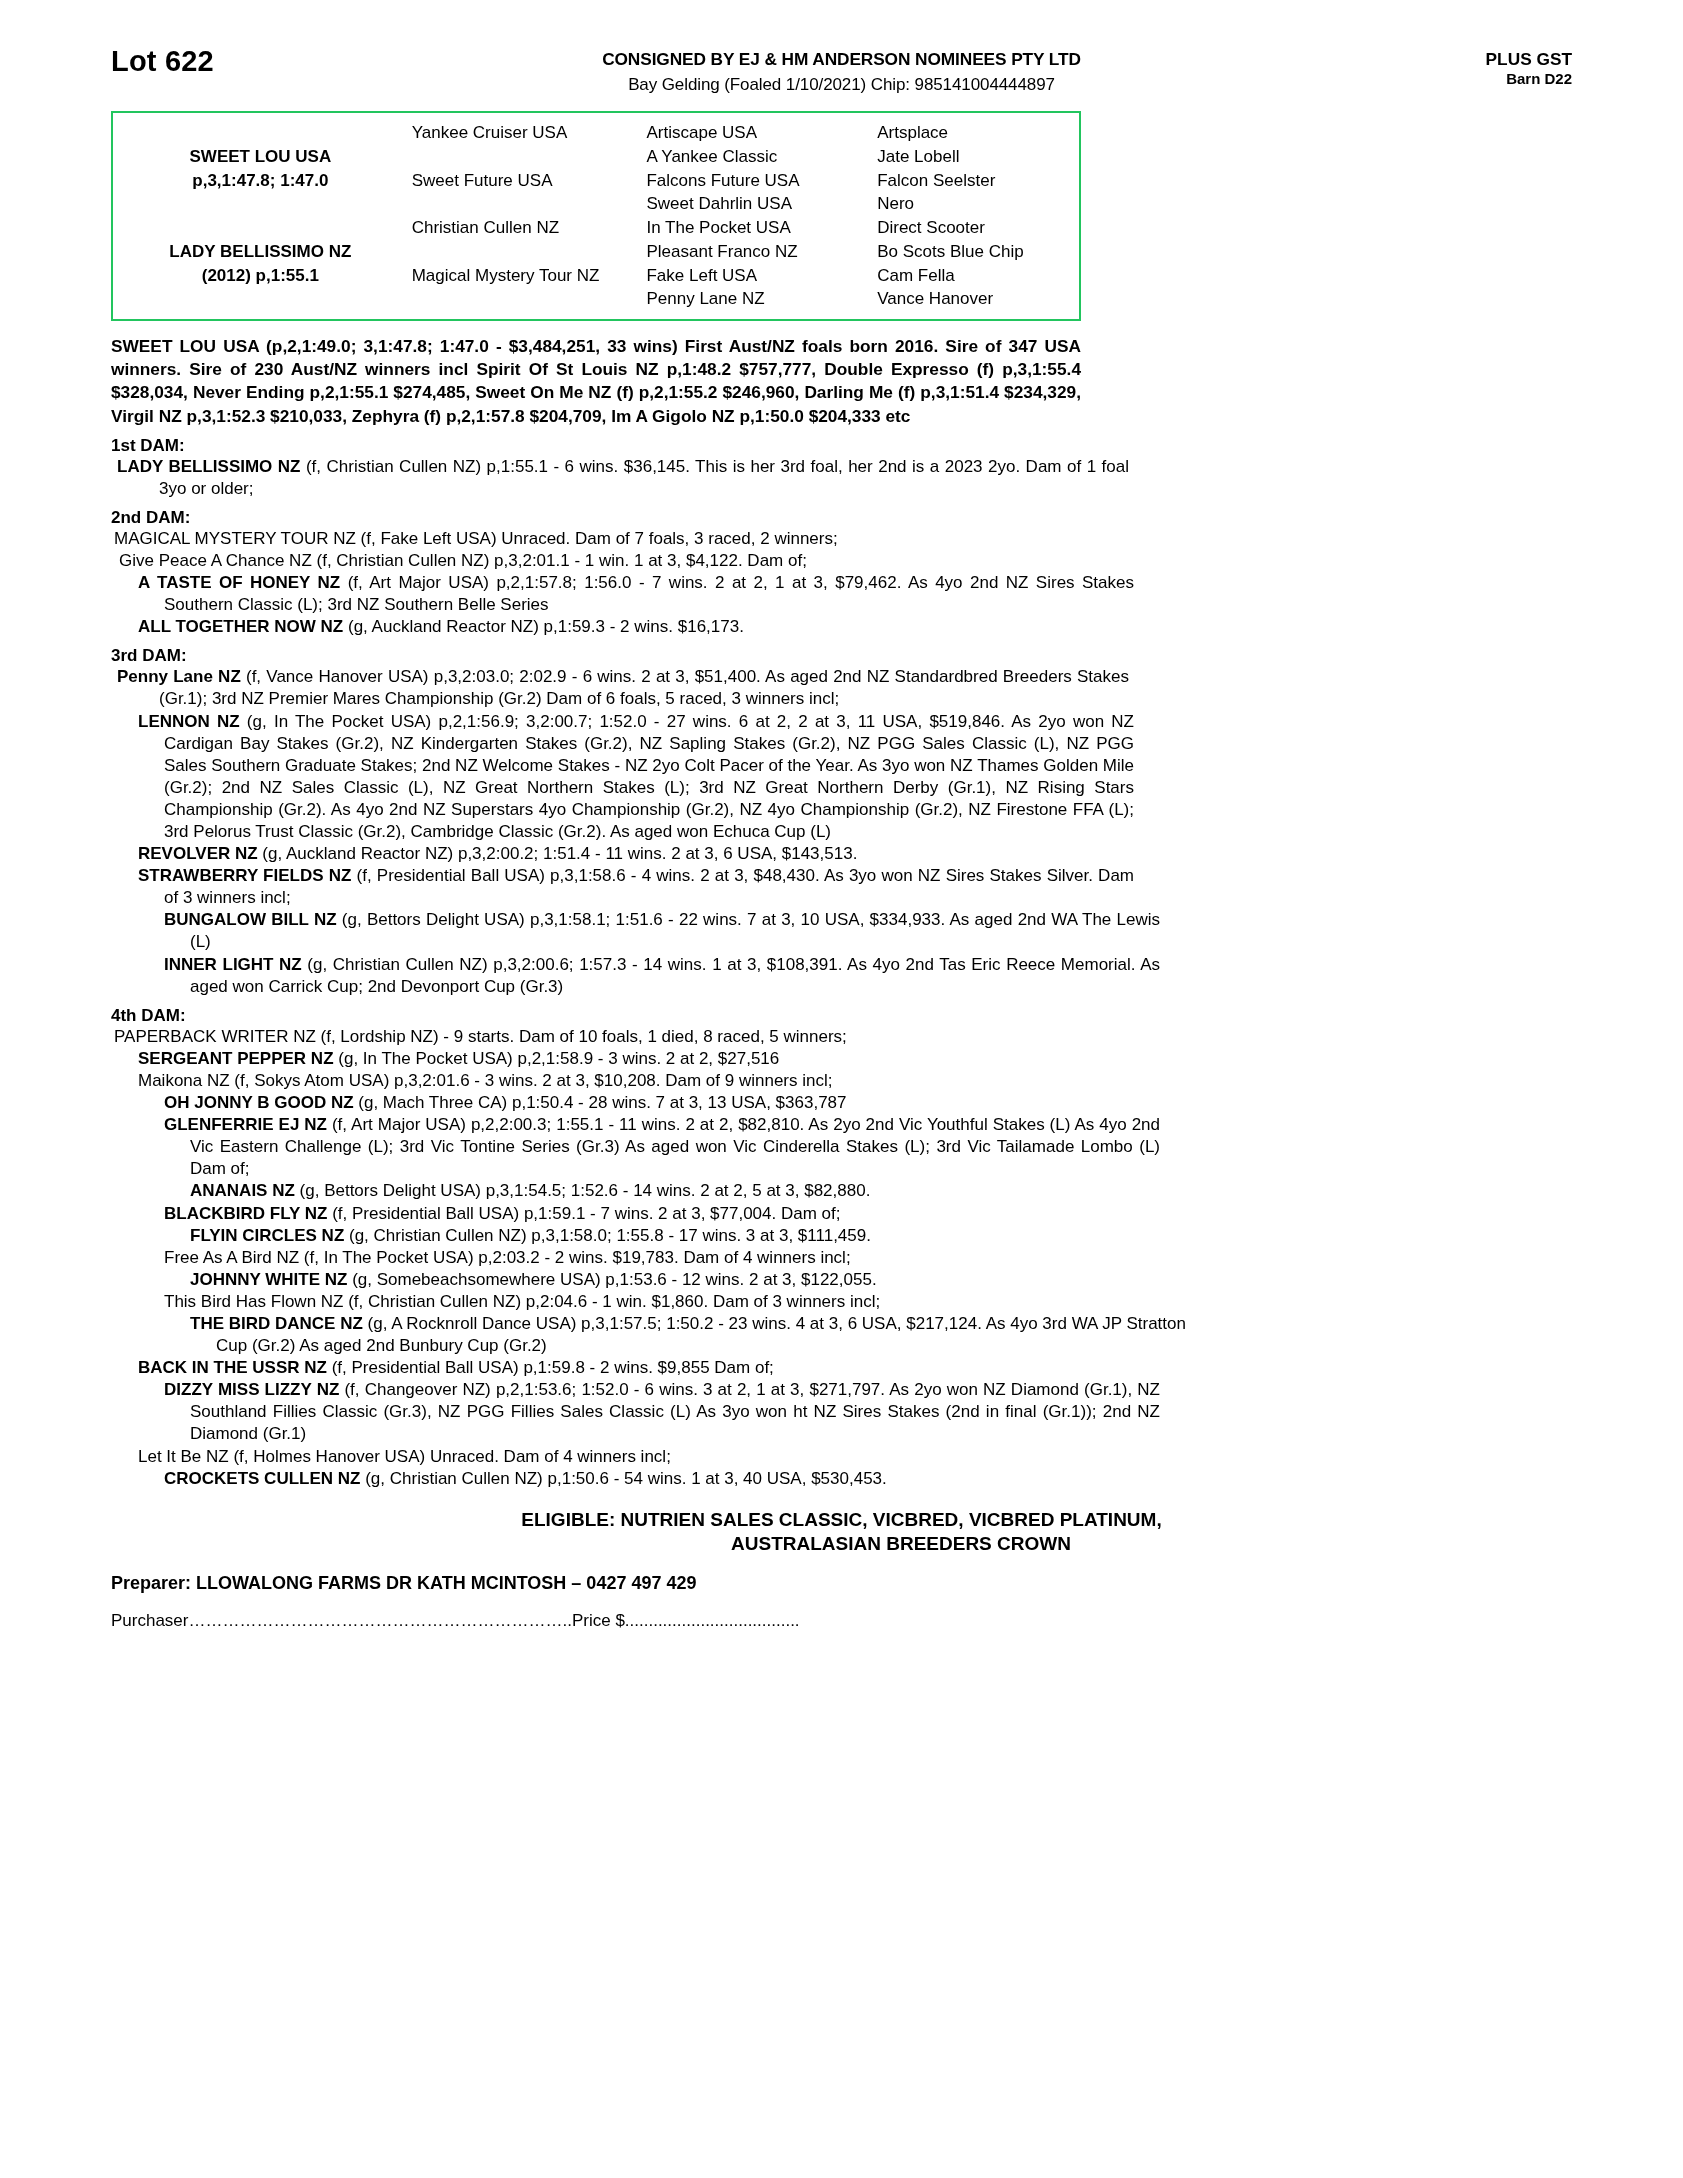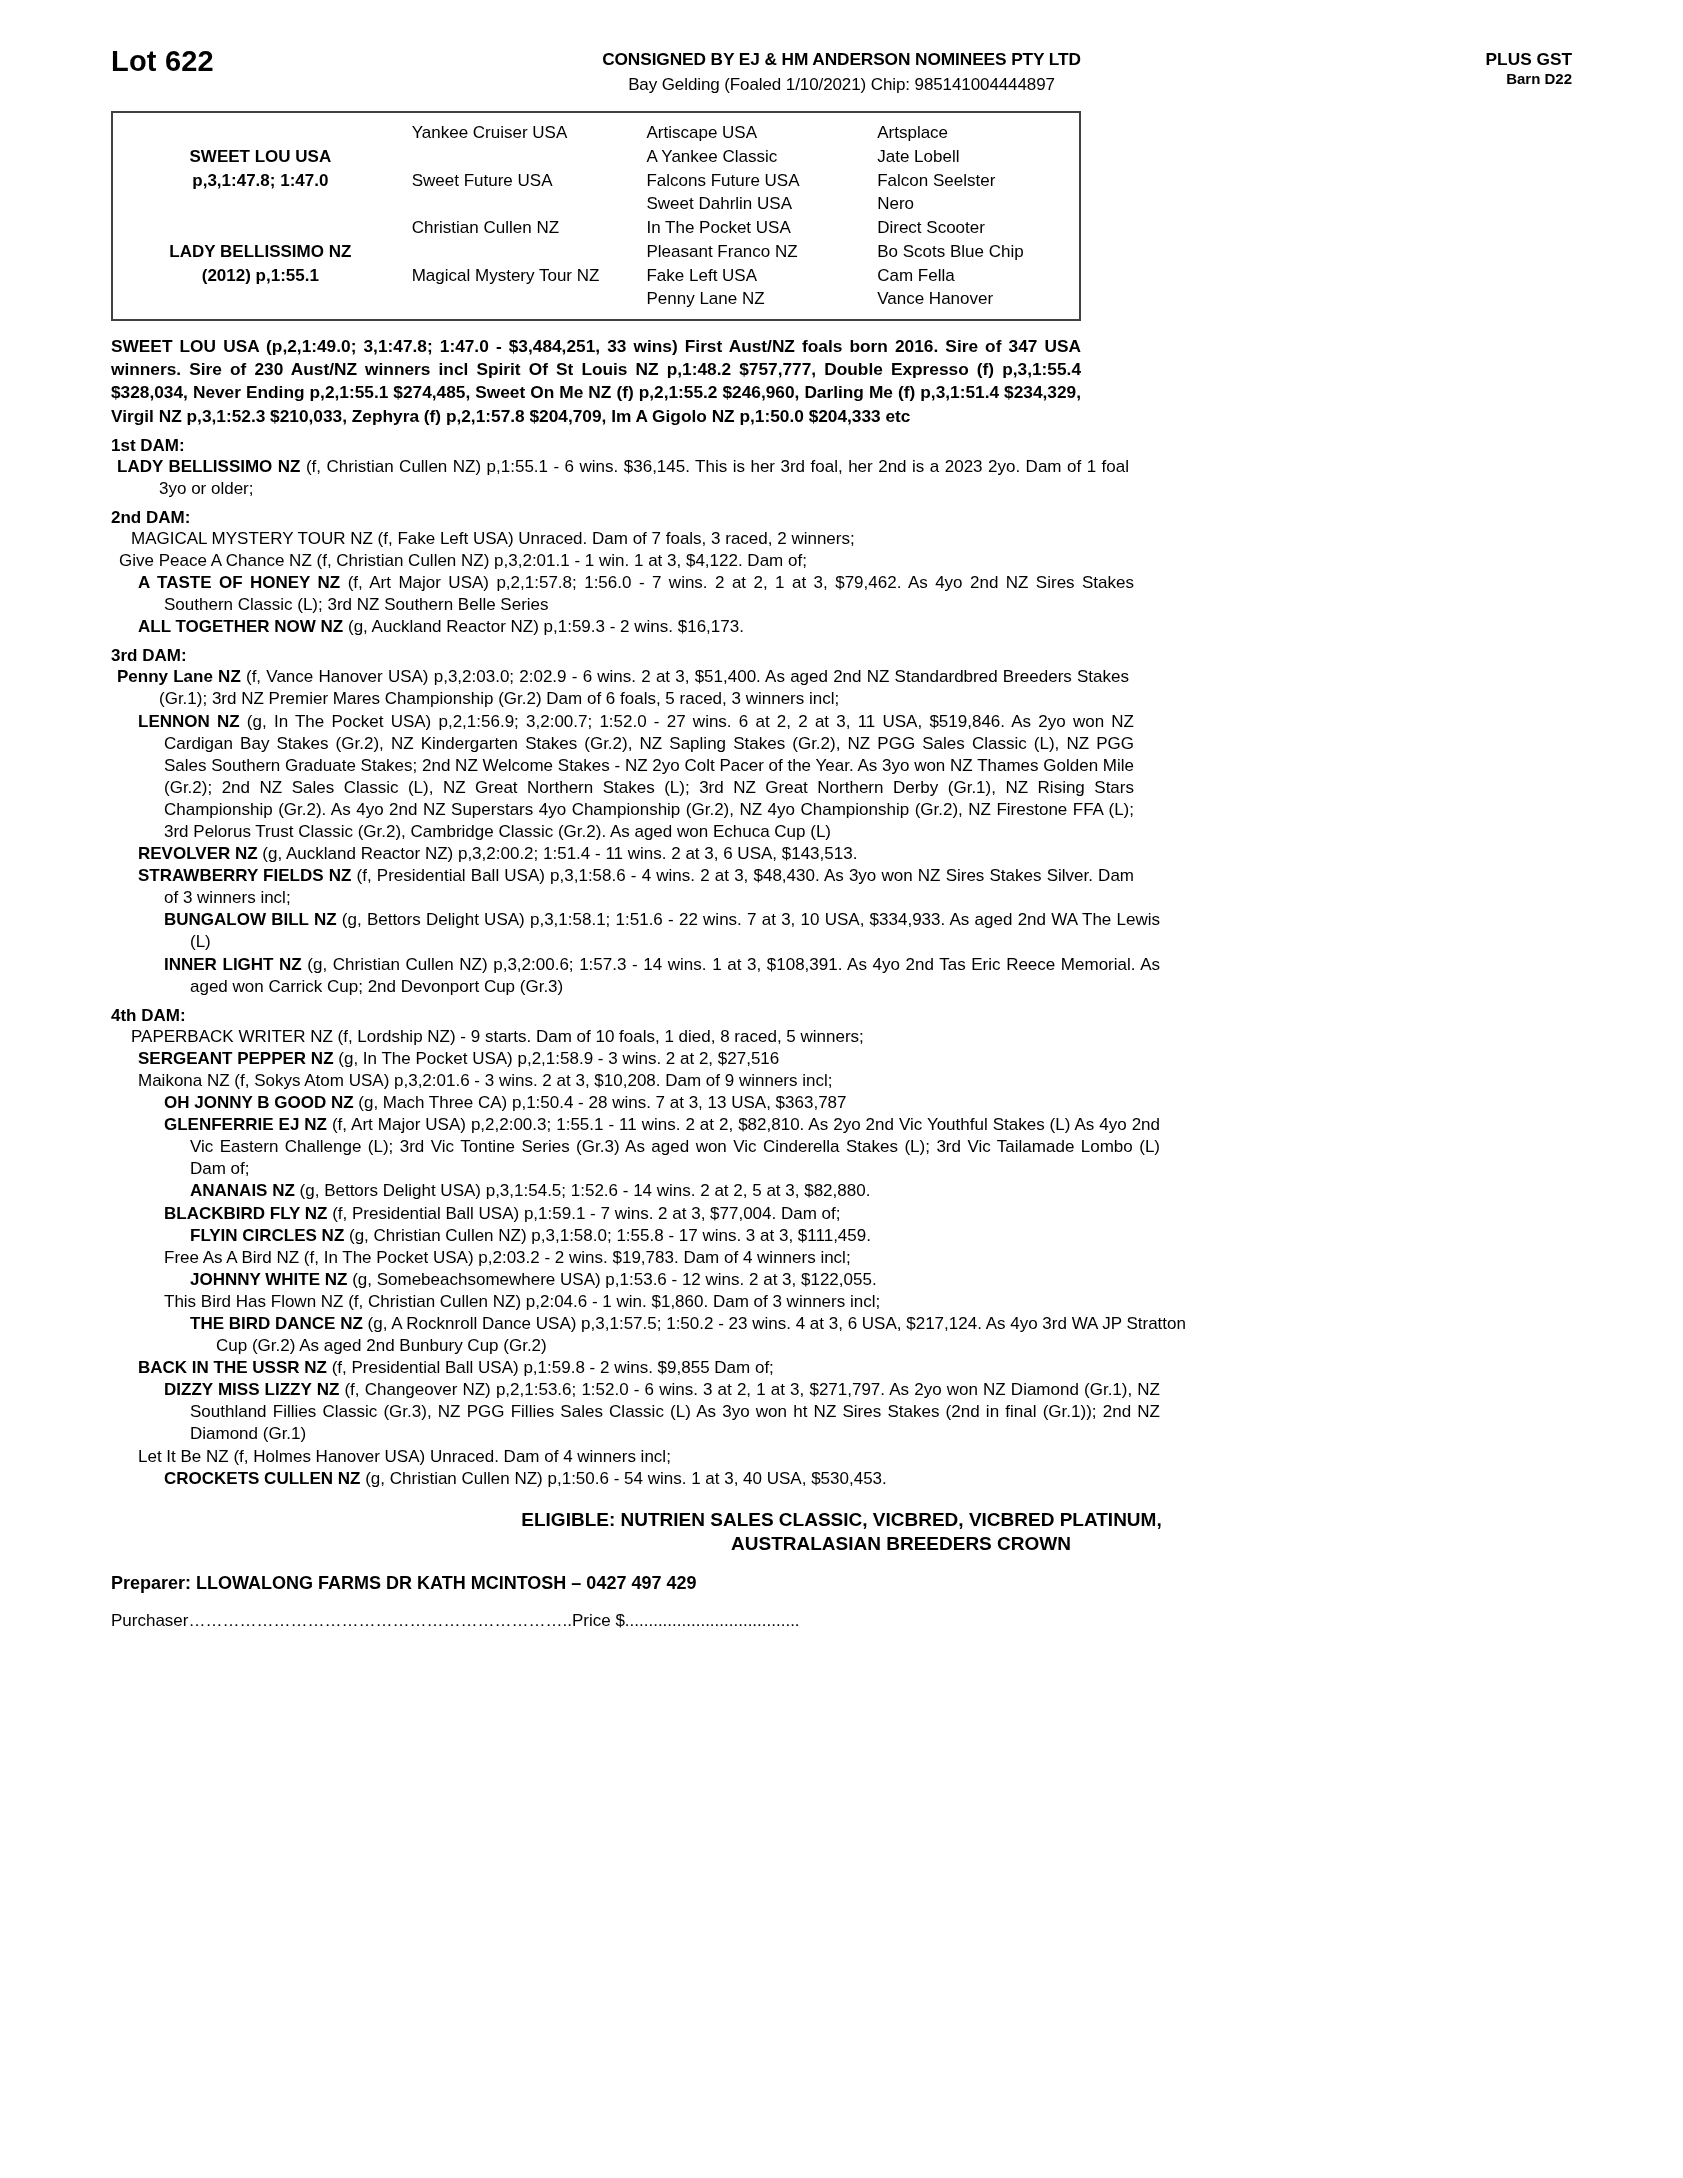--- a/index.html
+++ b/index.html
@@ -56,21 +56,21 @@
     font-size: 17.3px;
     font-weight: bold;
   }
   .barn {
     font-size: 15px;
     font-weight: bold;
   }
   
   .ped-box {
     margin: 16px 0 0 0;
-    border: 2px solid #404040;
+    border: 2px solid #22c55e;
     width: 970px;
     margin-left: 0px;
     box-sizing: border-box;
     padding: 8px 0 8px 0;
   }
   .ped-table {
     border-collapse: collapse;
     width: 100%;
     font-size: 17px;
   }
@@ -103,21 +103,21 @@
     font-size: 17px;
     font-weight: bold;
     margin-top: 8px;
   }
   .para {
     font-size: 17px;
     line-height: 1.3;
     text-align: justify;
     width: 970px;
   }
-  .i0 { margin-left: 20px; text-indent: 0; }
+  .i0 { margin-left: 3px; text-indent: 0; }
   .ind1 { padding-left: 28px; text-indent: -20px; }
   .ind2 { padding-left: 53px; text-indent: -26px; }
   .ind3 { padding-left: 79px; text-indent: -26px; }
   .ind4 { padding-left: 105px; text-indent: -26px; }
   .ind1b { padding-left: 48px; text-indent: -42px; }
   .eligible {
     font-size: 19px;
     font-weight: bold;
     margin-top: 18px;
     line-height: 1.3;

